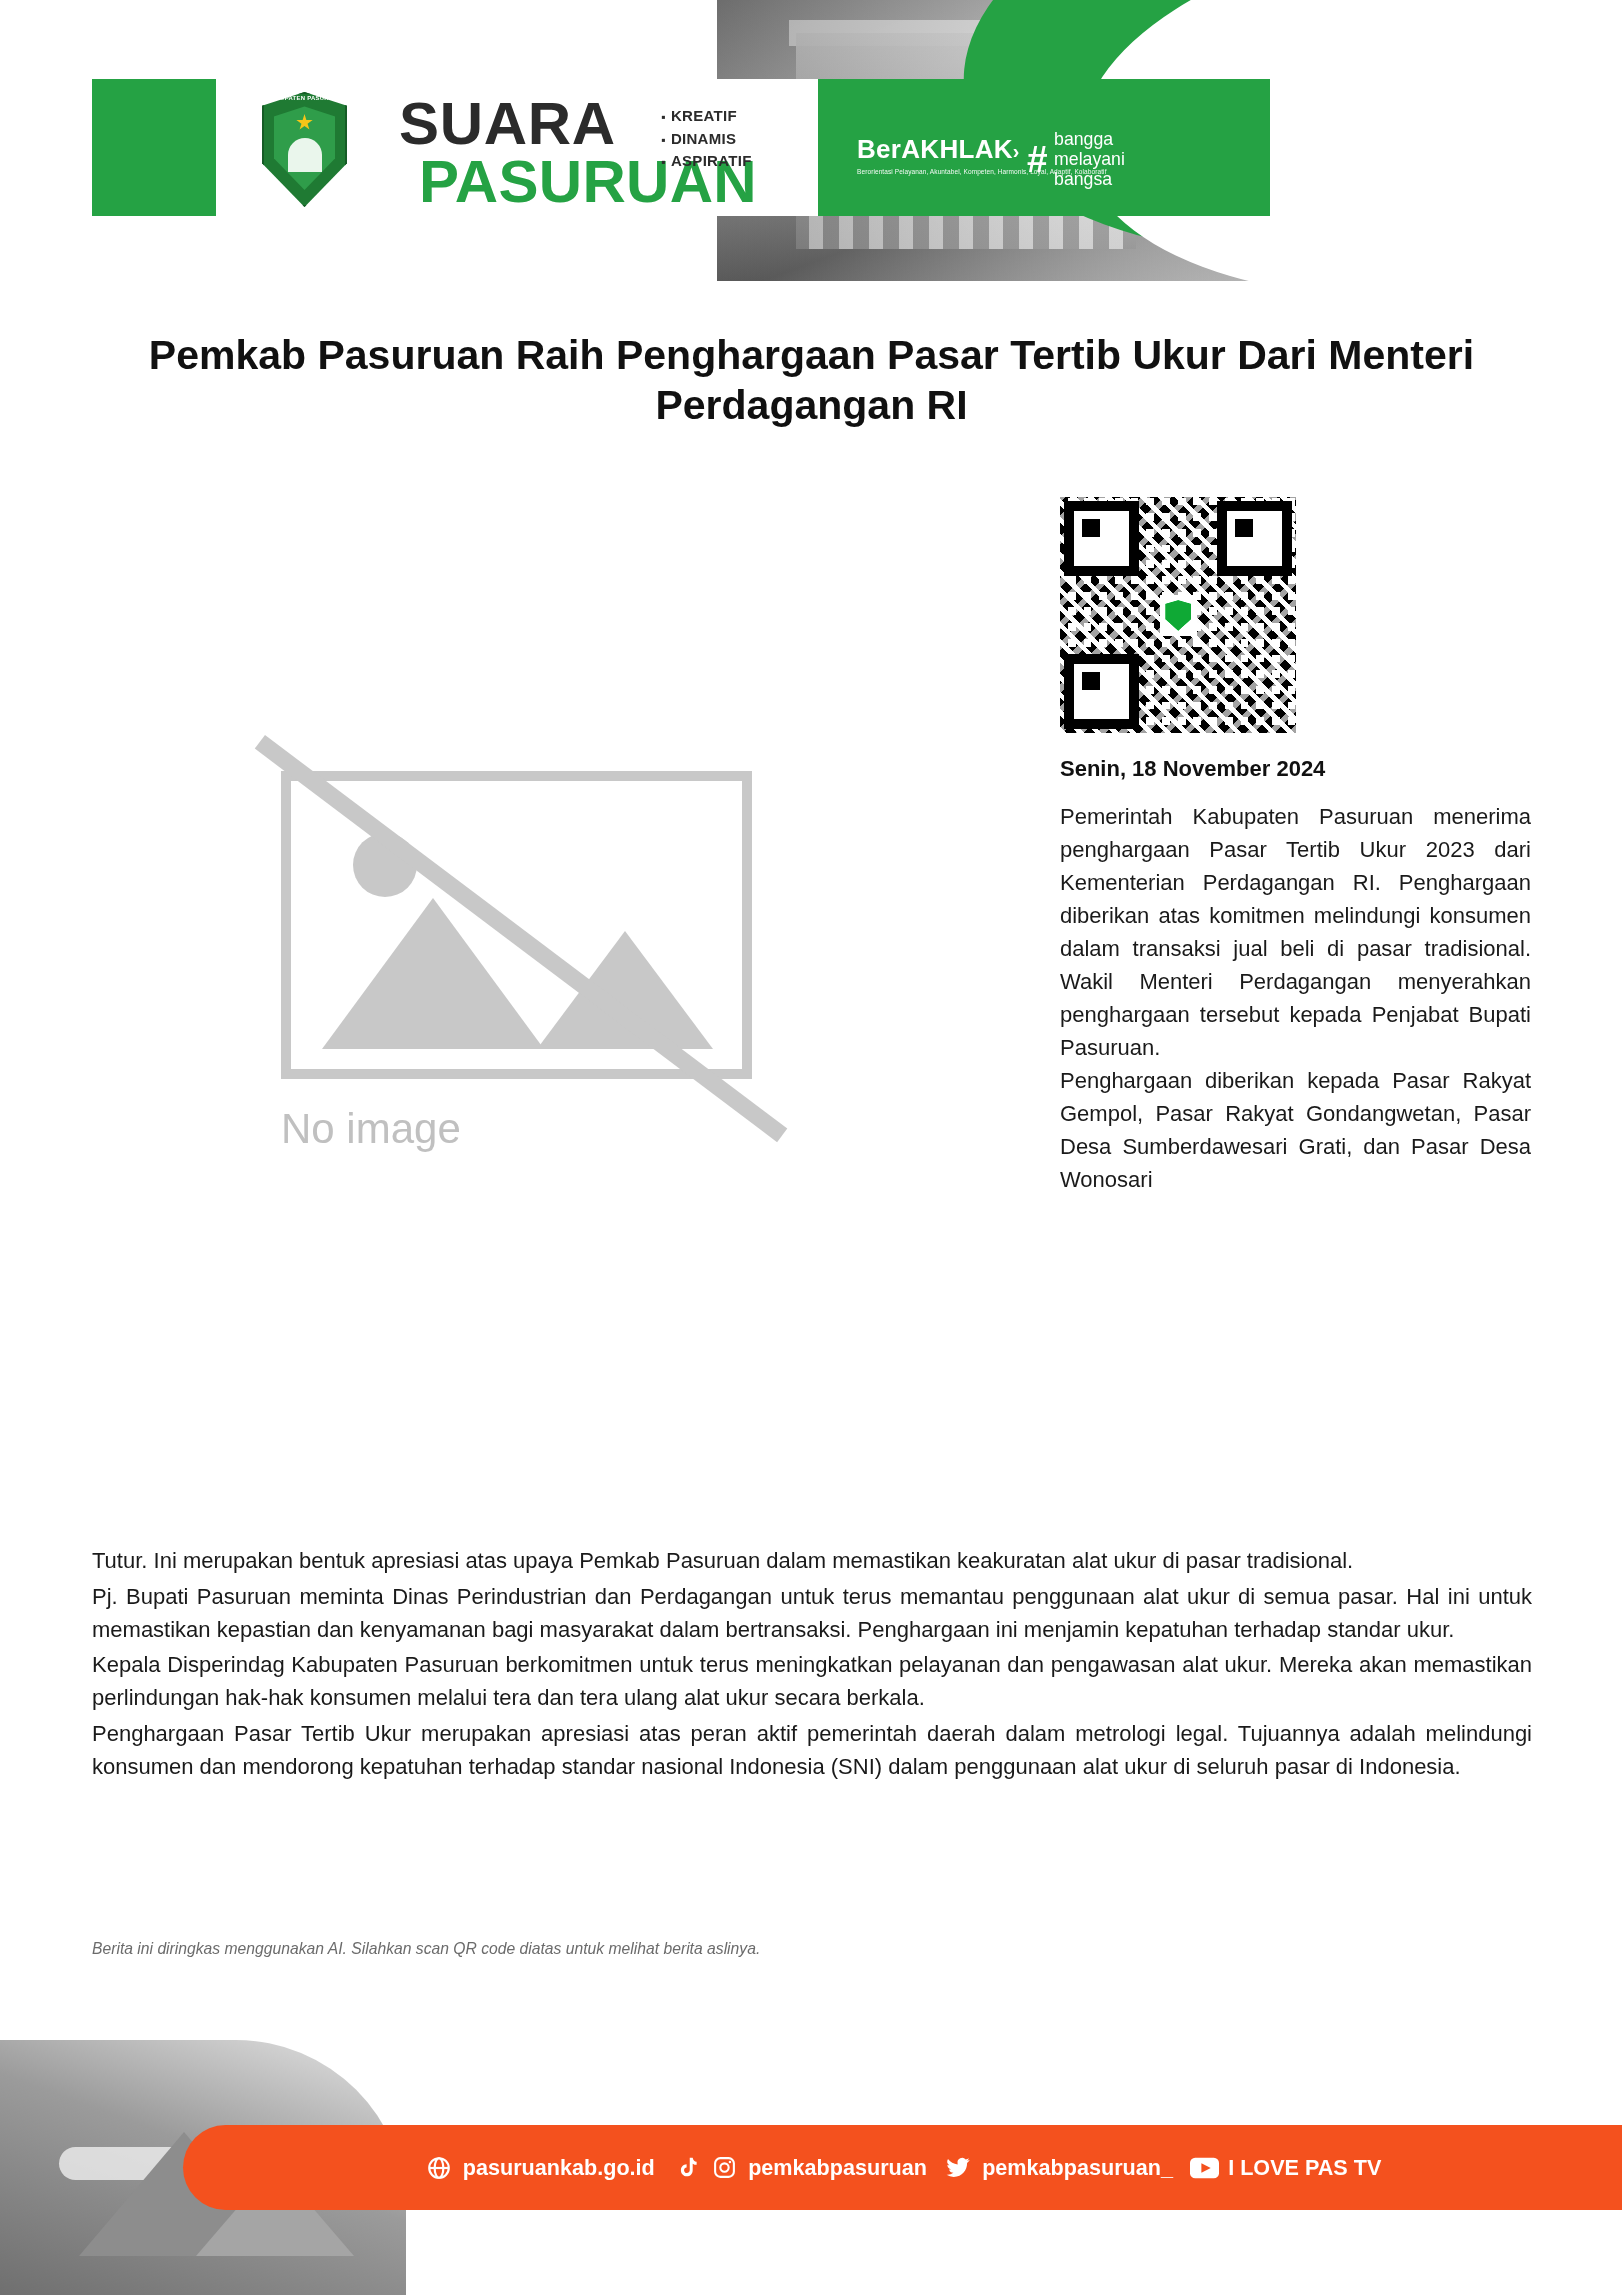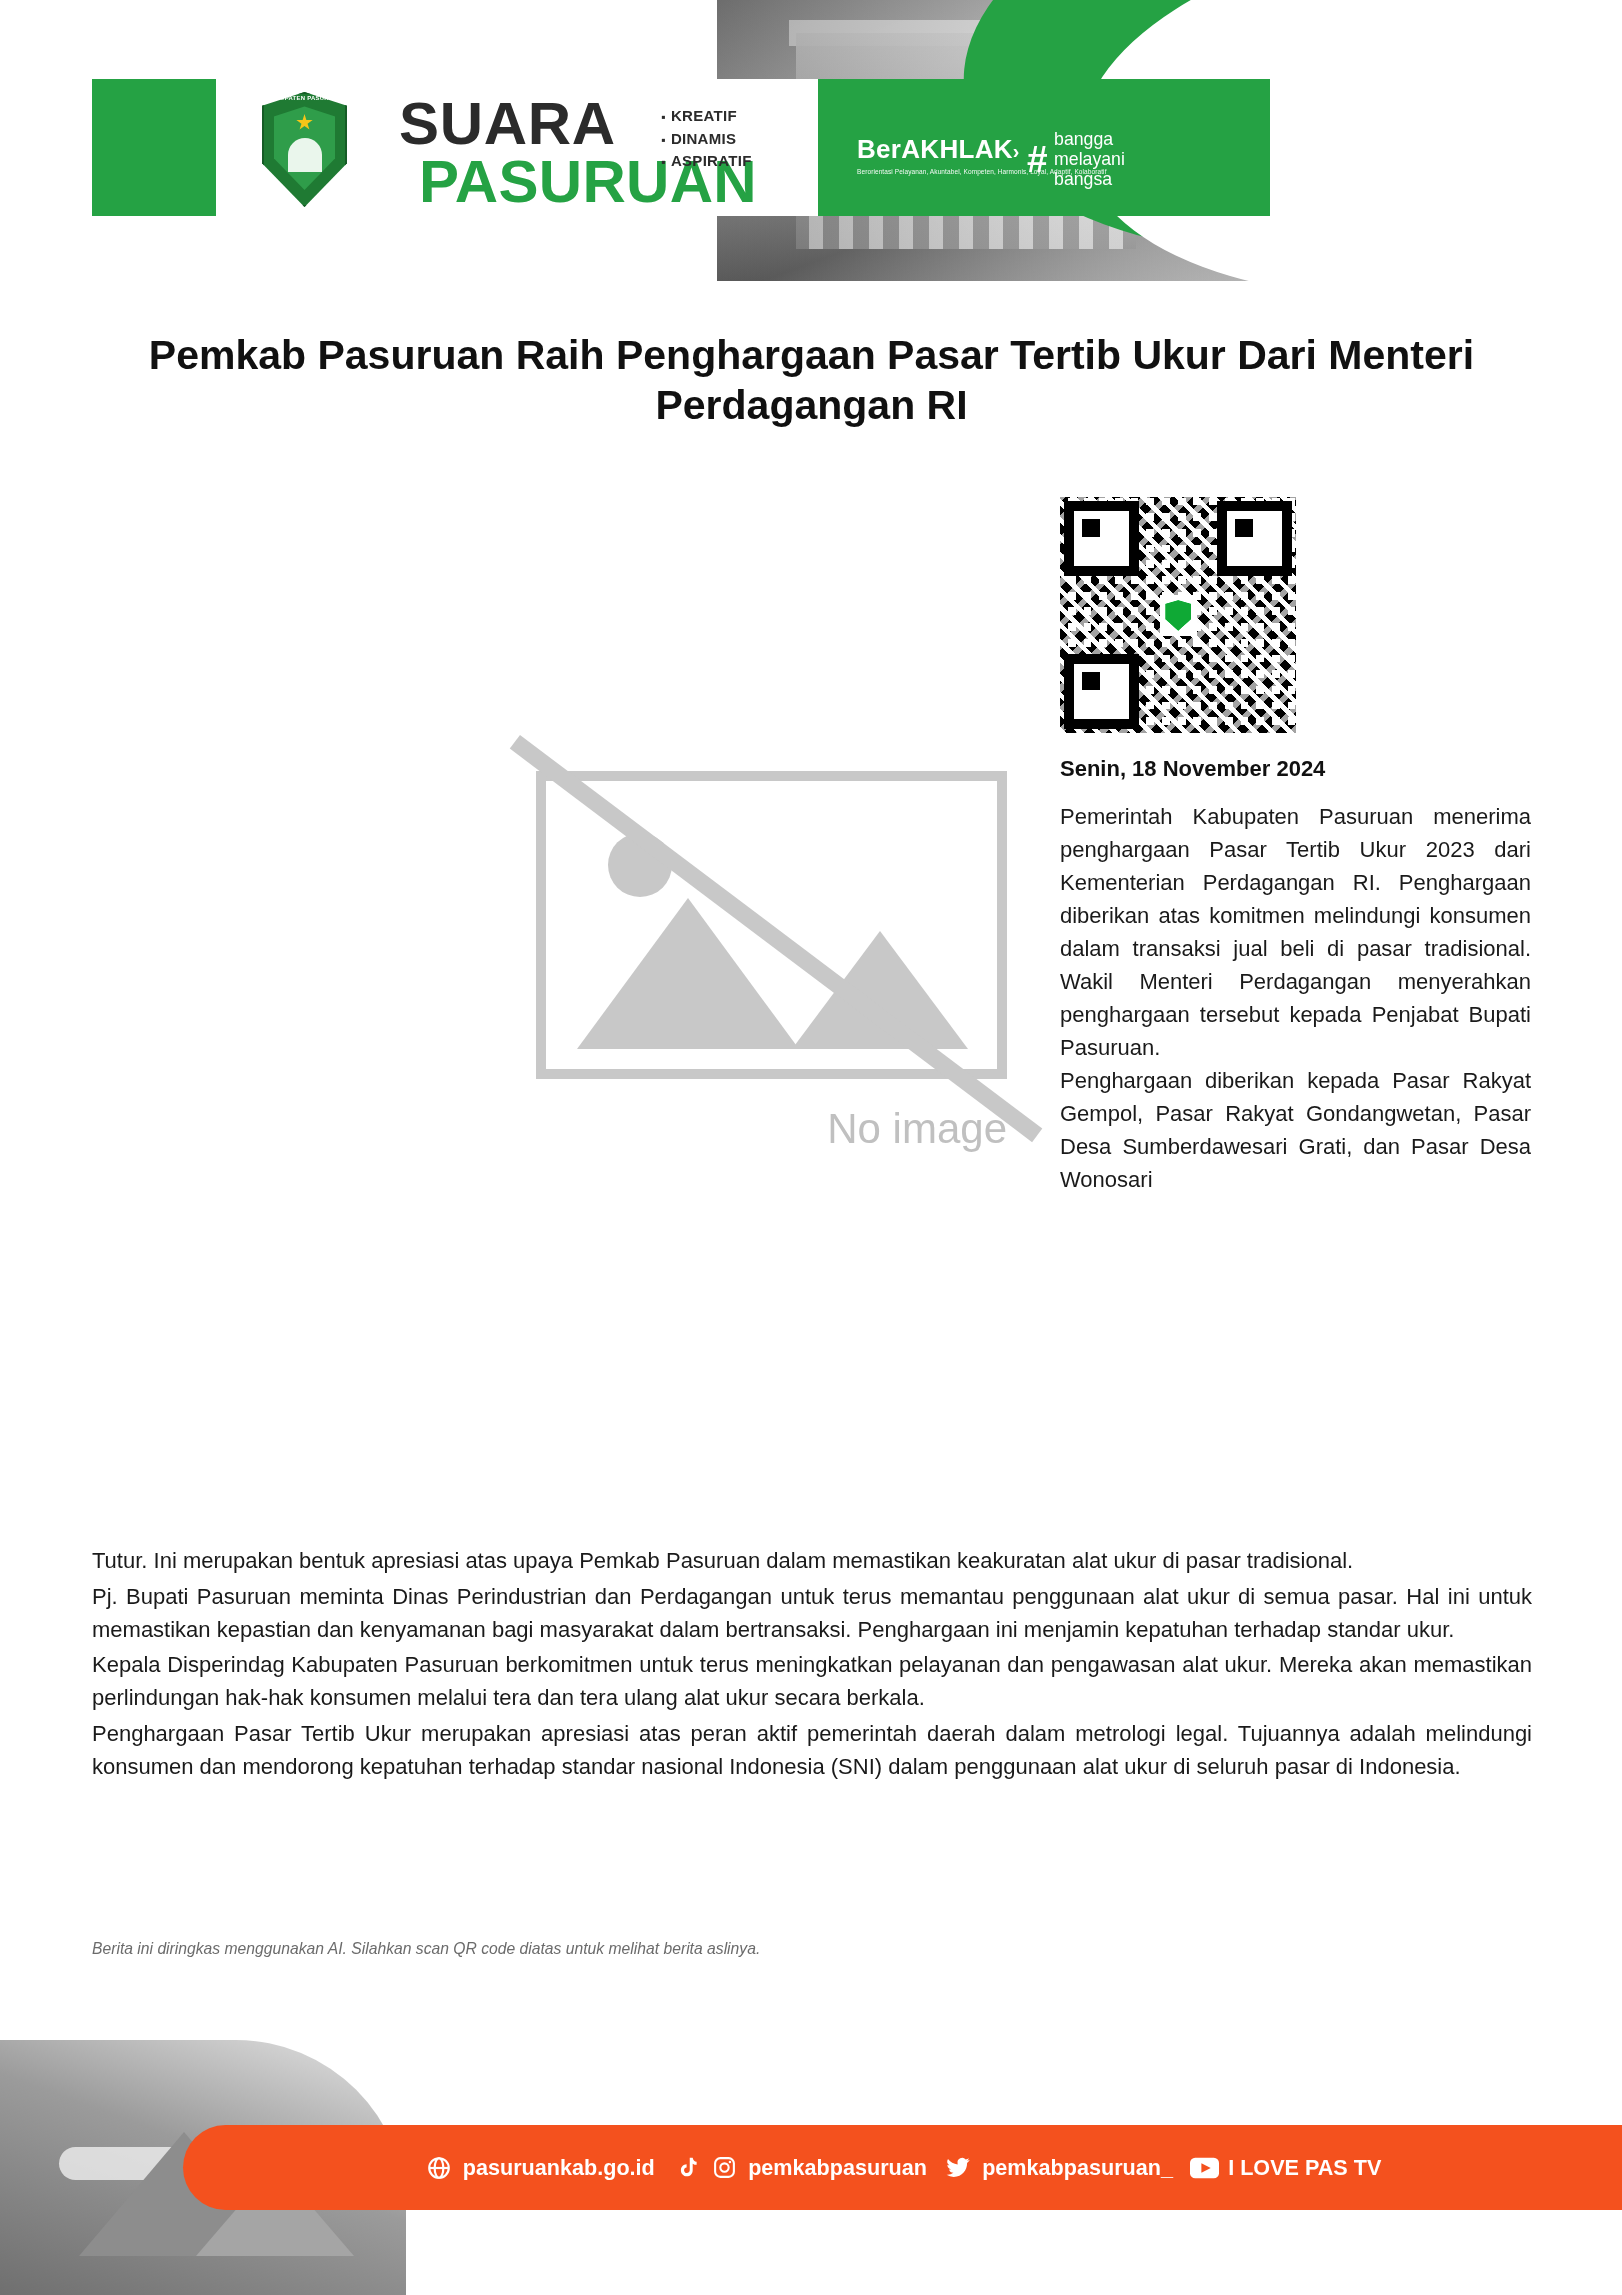--- a/index.html
+++ b/index.html
@@ -275,21 +275,21 @@
     clip-path: polygon(50% 0%, 100% 12%, 100% 62%, 50% 100%, 0% 62%, 0% 12%);
   }
 
   
   .img-ph {
     position: absolute;
     top: 690px; left: 281px;
     width: 726px; height: 543px;
     display: flex;
     flex-direction: column;
-    align-items: flex-end;
+    align-items: flex-start;
     justify-content: center;
   }
   .img-ph .frame {
     position: relative;
     width: 471px; height: 308px;
     border: 10.5px solid #c8c8c8;
     box-sizing: border-box;
   }
   .img-ph .sun {
     position: absolute;

